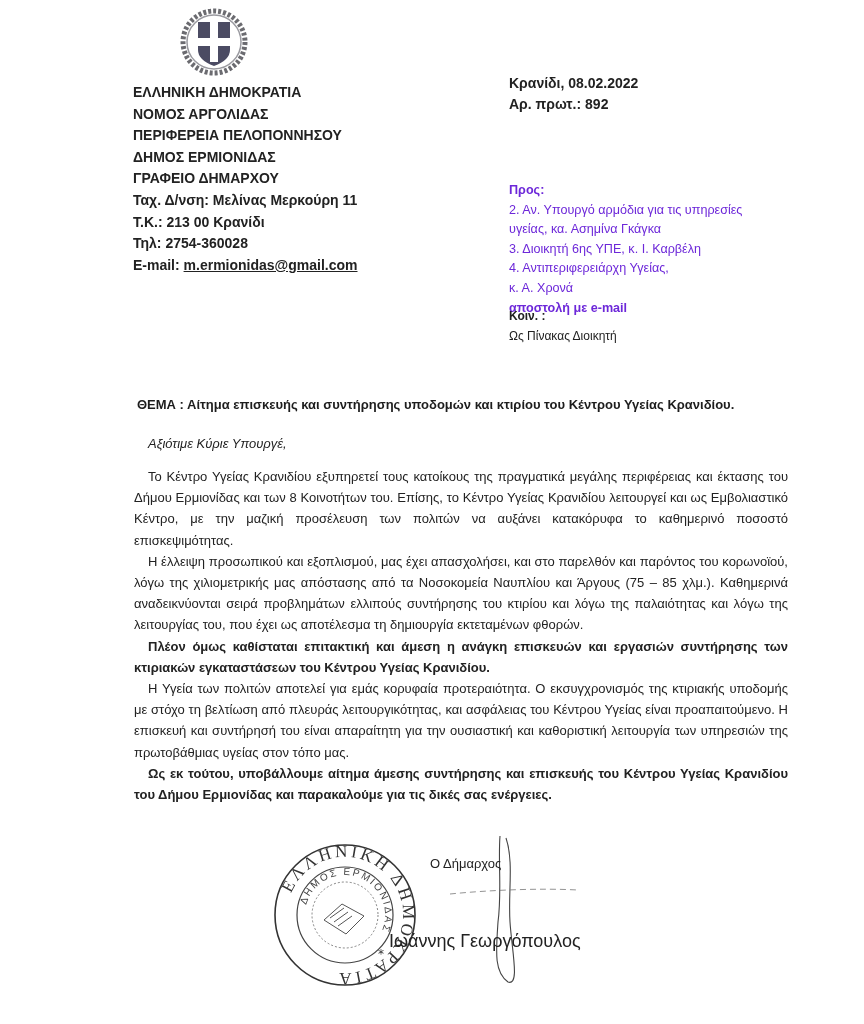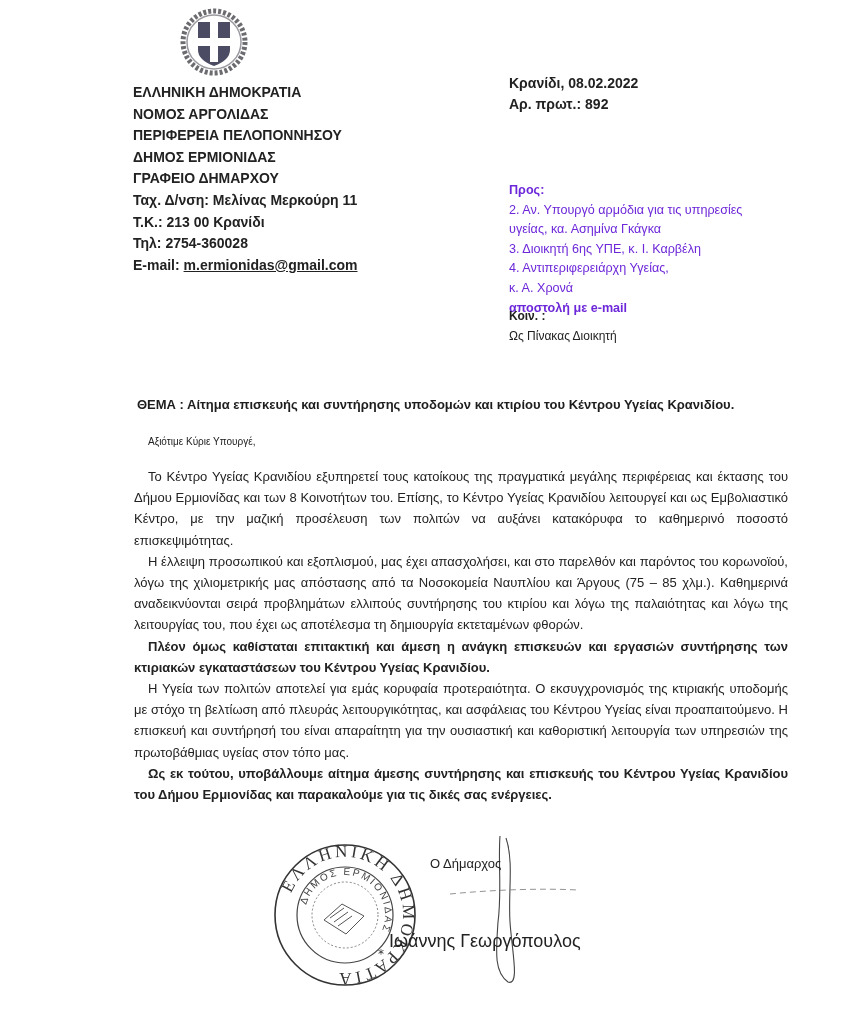--- a/index.html
+++ b/index.html
@@ -18,21 +18,21 @@
   
   #meta { left: 509px; top: 73px; font-size: 14px; line-height: 21px; color: #222; }
   #meta .b { font-weight: bold; }
   #recipients { left: 509px; top: 134px; font-size: 12.6px; line-height: 19.6px; color: #6d28d9; margin-top: 47px; }
   #recipients .b { font-weight: bold; }
   #cc { left: 509px; top: 307px; font-size: 12px; line-height: 19.6px; color: #222; }
   #cc .b { font-weight: bold; }
 
   
   #subject { left: 137px; top: 397px; font-size: 13px; font-weight: bold; color: #1d1d1d; white-space: nowrap; }
-  #salutation { left: 148px; top: 436px; font-size: 10px; color: #222; }
+  #salutation { left: 148px; top: 436px; font-size: 13px; color: #222; font-style: italic; }
 
   
   #body-text { left: 134px; top: 466px; width: 654px; font-size: 13px; line-height: 21.2px; color: #222; text-align: justify; }
   #body-text p { margin: 0; text-indent: 14px; }
   #body-text p.b { font-weight: bold; }
 
   
   #sig-title { left: 430px; top: 856px; font-size: 13px; color: #222; }
   #sig-name { left: 389px; top: 931px; font-size: 18px; color: #222; }
   #stamp { left: 272px; top: 842px; width: 146px; height: 146px; }

